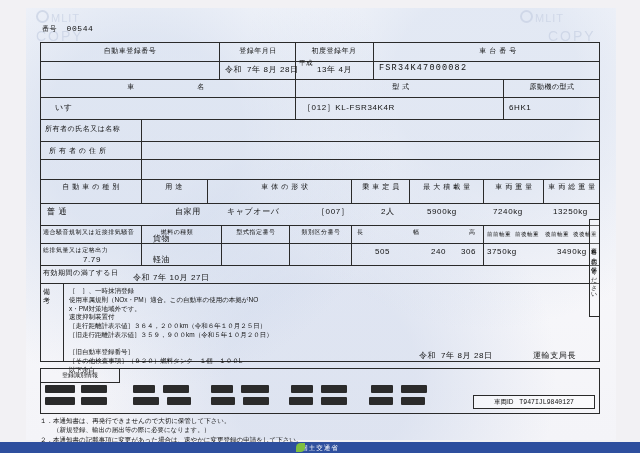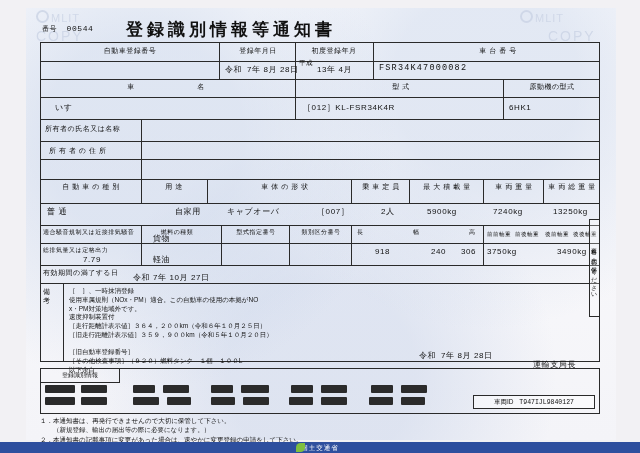--- a/index.html
+++ b/index.html
@@ -111,21 +111,20 @@
     <span class="copy">COPY</span>
   </div>
 
   <div class="sheet">
 
     <div class="ttl-row">
       <div class="ttl-no">
         <span class="lbl">番号</span>
         <span class="val mono" style="margin-left:6px;">00544</span>
       </div>
-      <div class="ttl-main">登録識別情報等通知書</div>
     </div>
 
     <div class="frame">
 
       <div class="hline" style="left:0;top:18px;width:558px;"></div>
       <div class="hline" style="left:0;top:36px;width:558px;"></div>
       <div class="hline" style="left:0;top:54px;width:558px;"></div>
       <div class="hline" style="left:0;top:76px;width:558px;"></div>
       <div class="hline" style="left:0;top:98px;width:558px;"></div>
       <div class="hline" style="left:0;top:116px;width:558px;"></div>
@@ -201,21 +200,21 @@
       <div class="cell lbl" style="left:474px;top:188px;font-size:5.5px;">前後軸重</div>
       <div class="cell lbl" style="left:504px;top:188px;font-size:5.5px;">後前軸重</div>
       <div class="cell lbl" style="left:532px;top:188px;font-size:5.5px;">後後軸重</div>
 
       <div class="vline" style="left:100px;top:182px;height:40px;"></div>
       <div class="vline" style="left:180px;top:182px;height:40px;"></div>
       <div class="vline" style="left:248px;top:182px;height:40px;"></div>
       <div class="vline" style="left:310px;top:182px;height:40px;"></div>
       <div class="vline" style="left:442px;top:182px;height:40px;"></div>
 
-      <div class="cell val" style="left:334px;top:204px;">918</div>
+      <div class="cell val" style="left:334px;top:204px;">505</div>
       <div class="cell val" style="left:390px;top:204px;">240</div>
       <div class="cell val" style="left:420px;top:204px;">306</div>
       <div class="cell val" style="left:446px;top:204px;">3750kg</div>
       <div class="cell val" style="left:516px;top:204px;">3490kg</div>
 
       <div class="cell lbl" style="left:2px;top:204px;font-size:6px;">総排気量又は定格出力</div>
       <div class="cell val" style="left:42px;top:212px;">7.79</div>
       <div class="cell val" style="left:112px;top:212px;">軽油</div>
 
       <div class="cell lbl" style="left:2px;top:226px;">有効期間の満了する日</div>
@@ -267,21 +266,21 @@
         <span class="redact" style="width:24px;margin-left:18px;"></span>
         <span class="redact" style="width:26px;margin-left:6px;"></span>
         <span class="redact" style="width:24px;margin-left:18px;"></span>
         <span class="redact" style="width:26px;margin-left:6px;"></span>
         <span class="redact" style="width:24px;margin-left:20px;"></span>
         <span class="redact" style="width:24px;margin-left:6px;"></span>
       </div>
 
       <div class="cell val" style="left:378px;top:-18px;">令和</div>
       <div class="cell val" style="left:400px;top:-18px;">7年 8月 28日</div>
-      <div class="cell val" style="left:492px;top:-18px;margin-top:9px;">運輸支局長</div>
+      <div class="cell val" style="left:492px;top:-18px;">運輸支局長</div>
 
       <div class="vid-box">
         <span>車両ID</span>
         <span class="mono" style="margin-left:4px;">T947IJL9840127</span>
       </div>
     </div>
 
     <div class="notes" id="notes-lines">
         <div>１．本通知書は、再発行できませんので大切に保管して下さい。</div>
         <div>　　（新規登録、輸出の届出等の際に必要になります。）</div>

